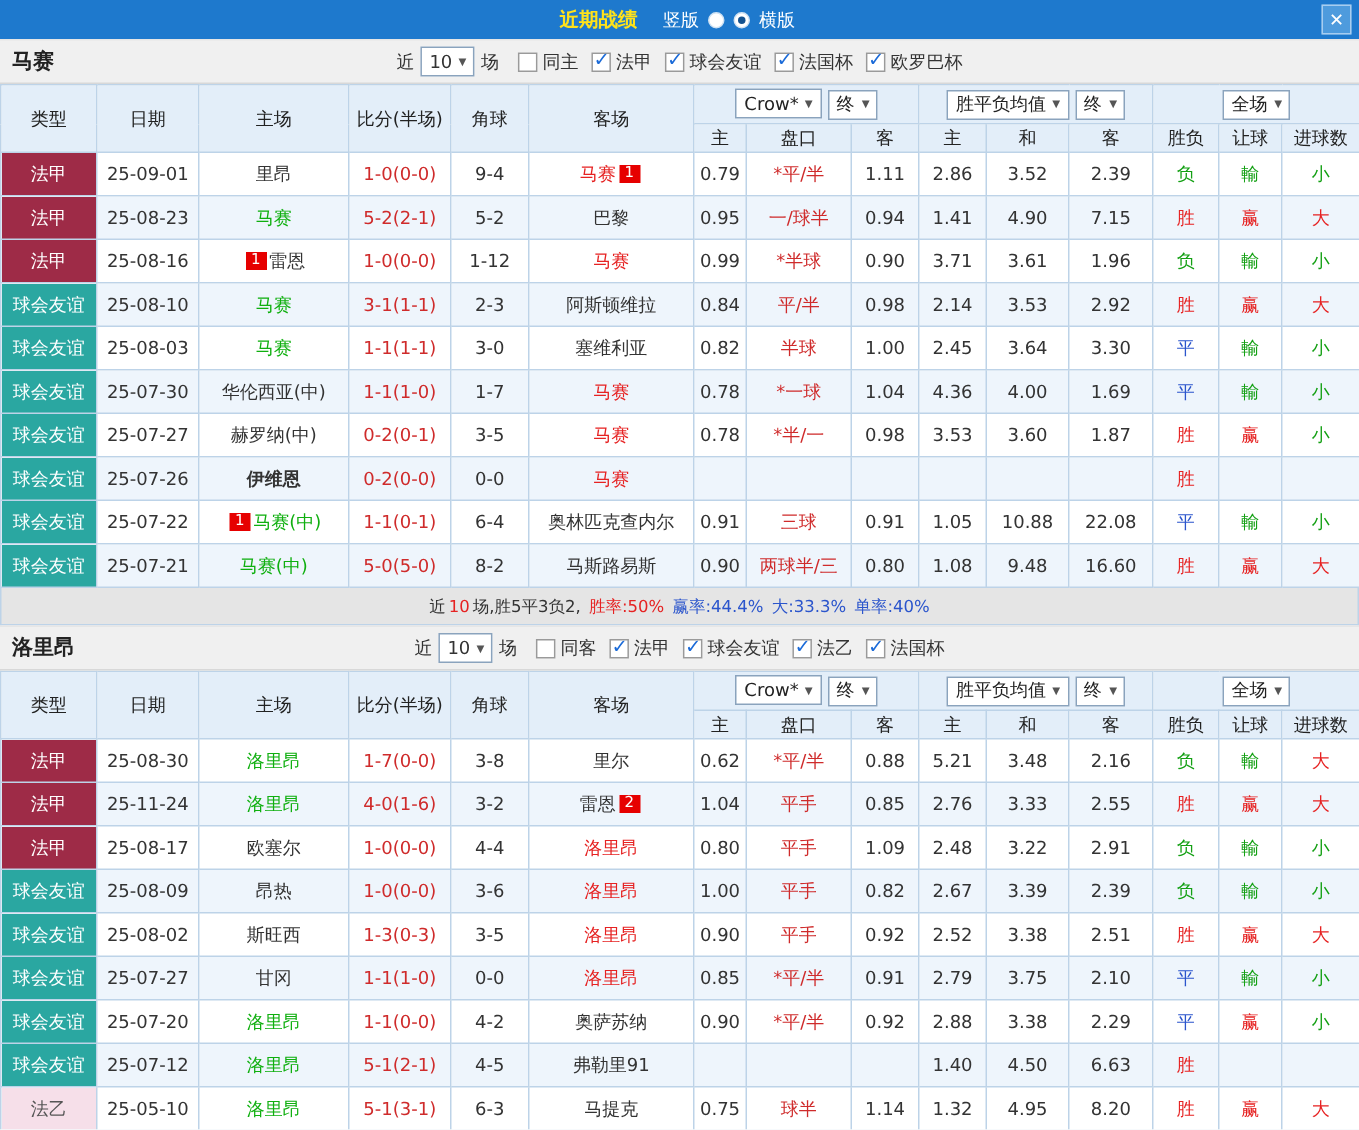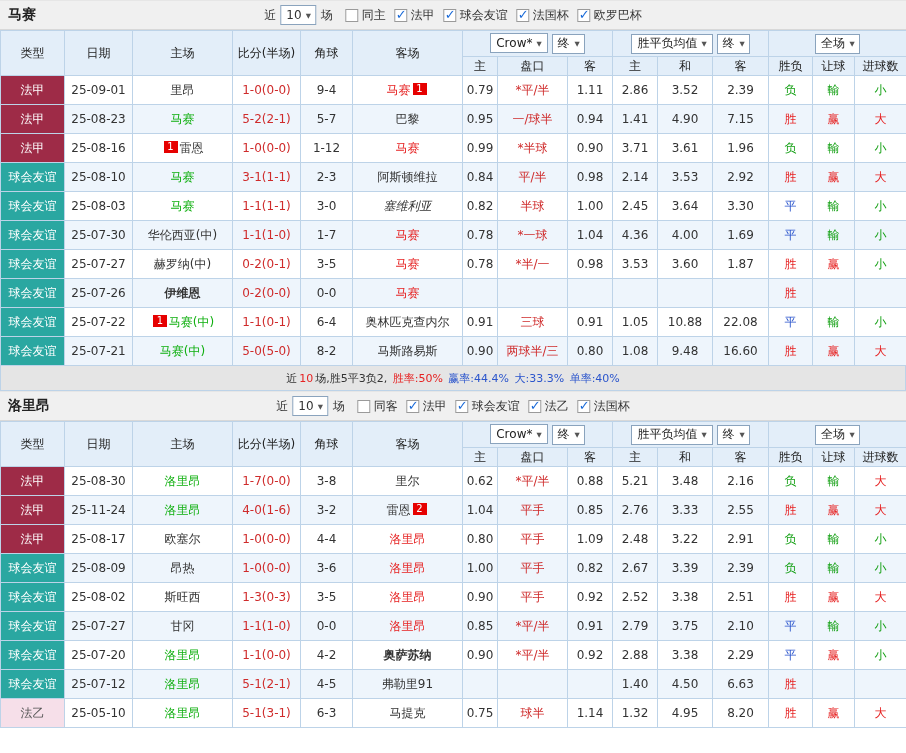--- a/index.html
+++ b/index.html
@@ -43,20 +43,32 @@
   .badge{display:inline-block;min-width:12px;height:12px;line-height:12px;background:#e60000;color:#fff;font-size:10px;padding:0 1px;margin:0 2px;vertical-align:2px;}
 
   .summary{height:25px;line-height:25px;text-align:center;border:1px solid #bdd3e8;border-top:none;background:#e5e5e5;font-size:11px;box-sizing:border-box;width:906px;}
   .summary span{margin:0 1px;}
 </style>
 </head>
 <body>
 
 <div class="app">
 
+  <div class="titlebar">
+    <div class="titlebar-center">
+      <span class="win-title">近期战绩</span>
+      <span class="mode-label">竖版</span>
+      <span class="radio"></span>
+      <span class="radio checked"></span>
+      <span class="mode-label">横版</span>
+    </div>
+    <div class="close-btn">
+      <span>✕</span>
+    </div>
+  </div>
 
   <div class="section-bar">
     <span class="team-name">马赛</span>
     <div class="filters">
       <span>近</span>
       <span class="fsel">
           <span>10</span>
         </span>
       <span>场</span>
       <span class="cb-group" id="checkboxes-0">
@@ -158,21 +170,21 @@
           <td>2.39</td>
           <td class="c-res" style="color: rgb(20, 160, 20);">负</td>
           <td class="c-res" style="color: rgb(20, 160, 20);">輸</td>
           <td class="c-res" style="color: rgb(20, 160, 20);">小</td>
         </tr>
         <tr class="alt">
           <td class="c-type" style="background: rgb(158, 43, 71); color: rgb(255, 255, 255);">法甲</td>
           <td>25-08-23</td>
           <td class="c-team"><span style="color: rgb(15, 175, 15);">马赛</span></td>
           <td class="c-score">5-2(2-1)</td>
-          <td>5-7</td>
+          <td>5-2</td>
           <td class="c-team"><span style="color: rgb(51, 51, 51);">巴黎</span></td>
           <td>0.95</td>
           <td class="c-handicap">一/球半</td>
           <td>0.94</td>
           <td>1.41</td>
           <td>4.90</td>
           <td>7.15</td>
           <td class="c-res" style="color: rgb(230, 34, 34);">胜</td>
           <td class="c-res" style="color: rgb(230, 34, 34);">赢</td>
           <td class="c-res" style="color: rgb(230, 34, 34);">大</td>
@@ -210,21 +222,21 @@
           <td class="c-res" style="color: rgb(230, 34, 34);">胜</td>
           <td class="c-res" style="color: rgb(230, 34, 34);">赢</td>
           <td class="c-res" style="color: rgb(230, 34, 34);">大</td>
         </tr>
         <tr>
           <td class="c-type" style="background: rgb(42, 167, 161); color: rgb(255, 255, 255);">球会友谊</td>
           <td>25-08-03</td>
           <td class="c-team"><span style="color: rgb(15, 175, 15);">马赛</span></td>
           <td class="c-score">1-1(1-1)</td>
           <td>3-0</td>
-          <td class="c-team"><span style="color: rgb(51, 51, 51); font-style: italic;">塞维利亚</span></td>
+          <td class="c-team"><span style="color: rgb(51, 51, 51);">塞维利亚</span></td>
           <td>0.82</td>
           <td class="c-handicap">半球</td>
           <td>1.00</td>
           <td>2.45</td>
           <td>3.64</td>
           <td>3.30</td>
           <td class="c-res" style="color: rgb(43, 85, 204);">平</td>
           <td class="c-res" style="color: rgb(20, 160, 20);">輸</td>
           <td class="c-res" style="color: rgb(20, 160, 20);">小</td>
         </tr>
@@ -510,21 +522,21 @@
           <td class="c-res" style="color: rgb(43, 85, 204);">平</td>
           <td class="c-res" style="color: rgb(20, 160, 20);">輸</td>
           <td class="c-res" style="color: rgb(20, 160, 20);">小</td>
         </tr>
         <tr>
           <td class="c-type" style="background: rgb(42, 167, 161); color: rgb(255, 255, 255);">球会友谊</td>
           <td>25-07-20</td>
           <td class="c-team"><span style="color: rgb(15, 175, 15);">洛里昂</span></td>
           <td class="c-score">1-1(0-0)</td>
           <td>4-2</td>
-          <td class="c-team"><span style="color: rgb(51, 51, 51); font-weight: bold;">奥萨苏纳</span></td>
+          <td class="c-team"><span style="color: rgb(51, 51, 51);">奥萨苏纳</span></td>
           <td>0.90</td>
           <td class="c-handicap">*平/半</td>
           <td>0.92</td>
           <td>2.88</td>
           <td>3.38</td>
           <td>2.29</td>
           <td class="c-res" style="color: rgb(43, 85, 204);">平</td>
           <td class="c-res" style="color: rgb(230, 34, 34);">赢</td>
           <td class="c-res" style="color: rgb(20, 160, 20);">小</td>
         </tr>

